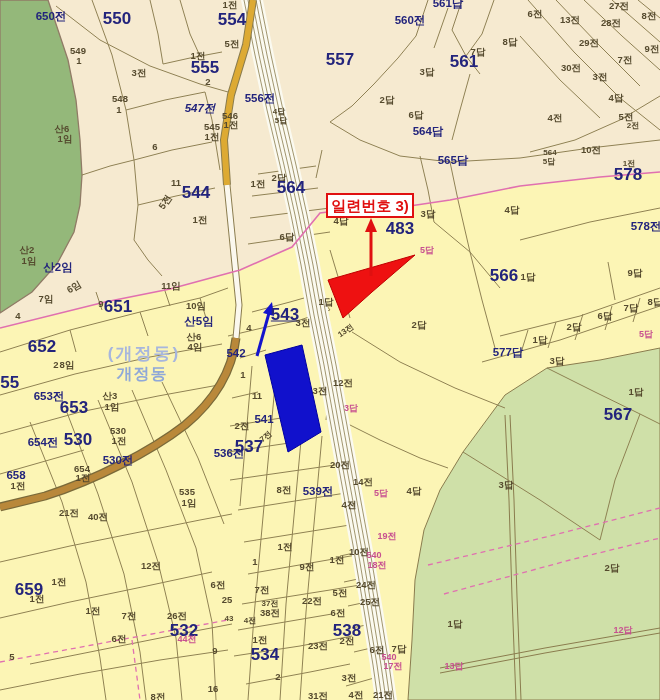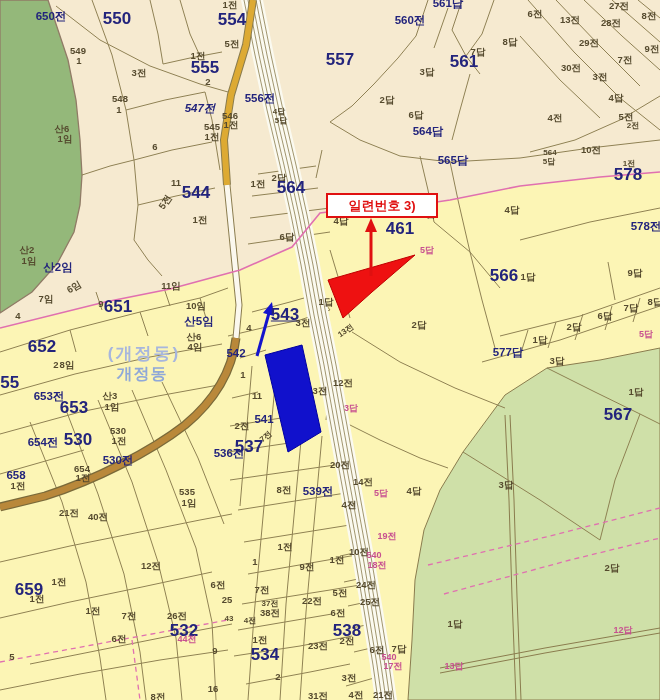--- a/index.html
+++ b/index.html
@@ -9,22 +9,22 @@
   .label-layer{position:absolute;left:0;top:0;width:660px;height:700px;pointer-events:none;}
   .lbl{position:absolute;transform:translate(-50%,-50%);white-space:nowrap;line-height:1;}
   .big{font-size:17px;font-weight:bold;color:#23247c;}
   .med{font-size:11.5px;font-weight:bold;color:#23247c;}
   .small{font-size:9.5px;font-weight:bold;color:#554a2e;}
   .tiny{font-size:8px;font-weight:bold;color:#554a2e;}
   .pink{font-size:9px;font-weight:bold;color:#c75090;}
   .area{font-size:17px;font-weight:bold;color:#a7b6dd;letter-spacing:2px;}
   .area2{font-size:16px;font-weight:bold;color:#8fa8d8;letter-spacing:1px;}
   .callout{position:absolute;background:#ffffff;text-align:center;box-sizing:border-box;}
-  .red-box{left:326px;top:193px;width:112px;height:25px;border:2px solid #e01010;
-           color:#e01010;font-size:13px;font-weight:bold;line-height:21px;}
+  .red-box{left:326px;top:193px;width:88px;height:25px;border:2px solid #e01010;
+           color:#e01010;font-size:15px;font-weight:bold;line-height:21px;}
   .blue-box{left:227px;top:249px;width:93px;height:49px;border:2px solid #1414cc;
             color:#1515c4;font-size:11px;font-weight:bold;line-height:14.5px;padding-top:2px;}
 </style>
 </head>
 <body>
 
 <div class="stage">
   <svg width="660" height="700" viewBox="0 0 660 700">
 
     <rect x="0" y="0" width="660" height="700" fill="#f6ead0"></rect>
@@ -184,21 +184,21 @@
       <span class="lbl med" style="left: 16px; top: 476px; transform: translate(-50%, -50%);">658</span>
       <span class="lbl small" style="left: 18px; top: 486px; transform: translate(-50%, -50%);">1전</span>
       <span class="lbl small" style="left: 187px; top: 492px; transform: translate(-50%, -50%);">535</span>
       <span class="lbl small" style="left: 189px; top: 503px; transform: translate(-50%, -50%);">1임</span>
       <span class="lbl small" style="left: 69px; top: 513px; transform: translate(-50%, -50%);">21전</span>
       <span class="lbl small" style="left: 98px; top: 517px; transform: translate(-50%, -50%);">40전</span>
       <span class="lbl area" style="left: 144px; top: 353px; transform: translate(-50%, -50%);">(개정동)</span>
       <span class="lbl area2" style="left: 142px; top: 374px; transform: translate(-50%, -50%);">개정동</span>
       <span class="lbl small" style="left: 341px; top: 221px; transform: translate(-50%, -50%);">4답</span>
       <span class="lbl small" style="left: 287px; top: 237px; transform: translate(-50%, -50%);">6답</span>
-      <span class="lbl big" style="left: 400px; top: 228px; transform: translate(-50%, -50%);">461</span>
+      <span class="lbl big" style="left: 400px; top: 228px; transform: translate(-50%, -50%);">483</span>
       <span class="lbl small" style="left: 428px; top: 214px; transform: translate(-50%, -50%);">3답</span>
       <span class="lbl pink" style="left: 427px; top: 250px; transform: translate(-50%, -50%);">5답</span>
       <span class="lbl small" style="left: 326px; top: 302px; transform: translate(-50%, -50%);">1답</span>
       <span class="lbl tiny" style="left: 346px; top: 331px; transform: translate(-50%, -50%) rotate(-35deg);">13전</span>
       <span class="lbl small" style="left: 419px; top: 325px; transform: translate(-50%, -50%);">2답</span>
       <span class="lbl big" style="left: 285px; top: 314px; transform: translate(-50%, -50%); text-decoration: underline;">543</span>
       <span class="lbl small" style="left: 303px; top: 323px; transform: translate(-50%, -50%);">3전</span>
       <span class="lbl small" style="left: 249px; top: 328px; transform: translate(-50%, -50%);">4</span>
       <span class="lbl med" style="left: 236px; top: 354px; transform: translate(-50%, -50%);">542</span>
       <span class="lbl small" style="left: 512px; top: 210px; transform: translate(-50%, -50%);">4답</span>

